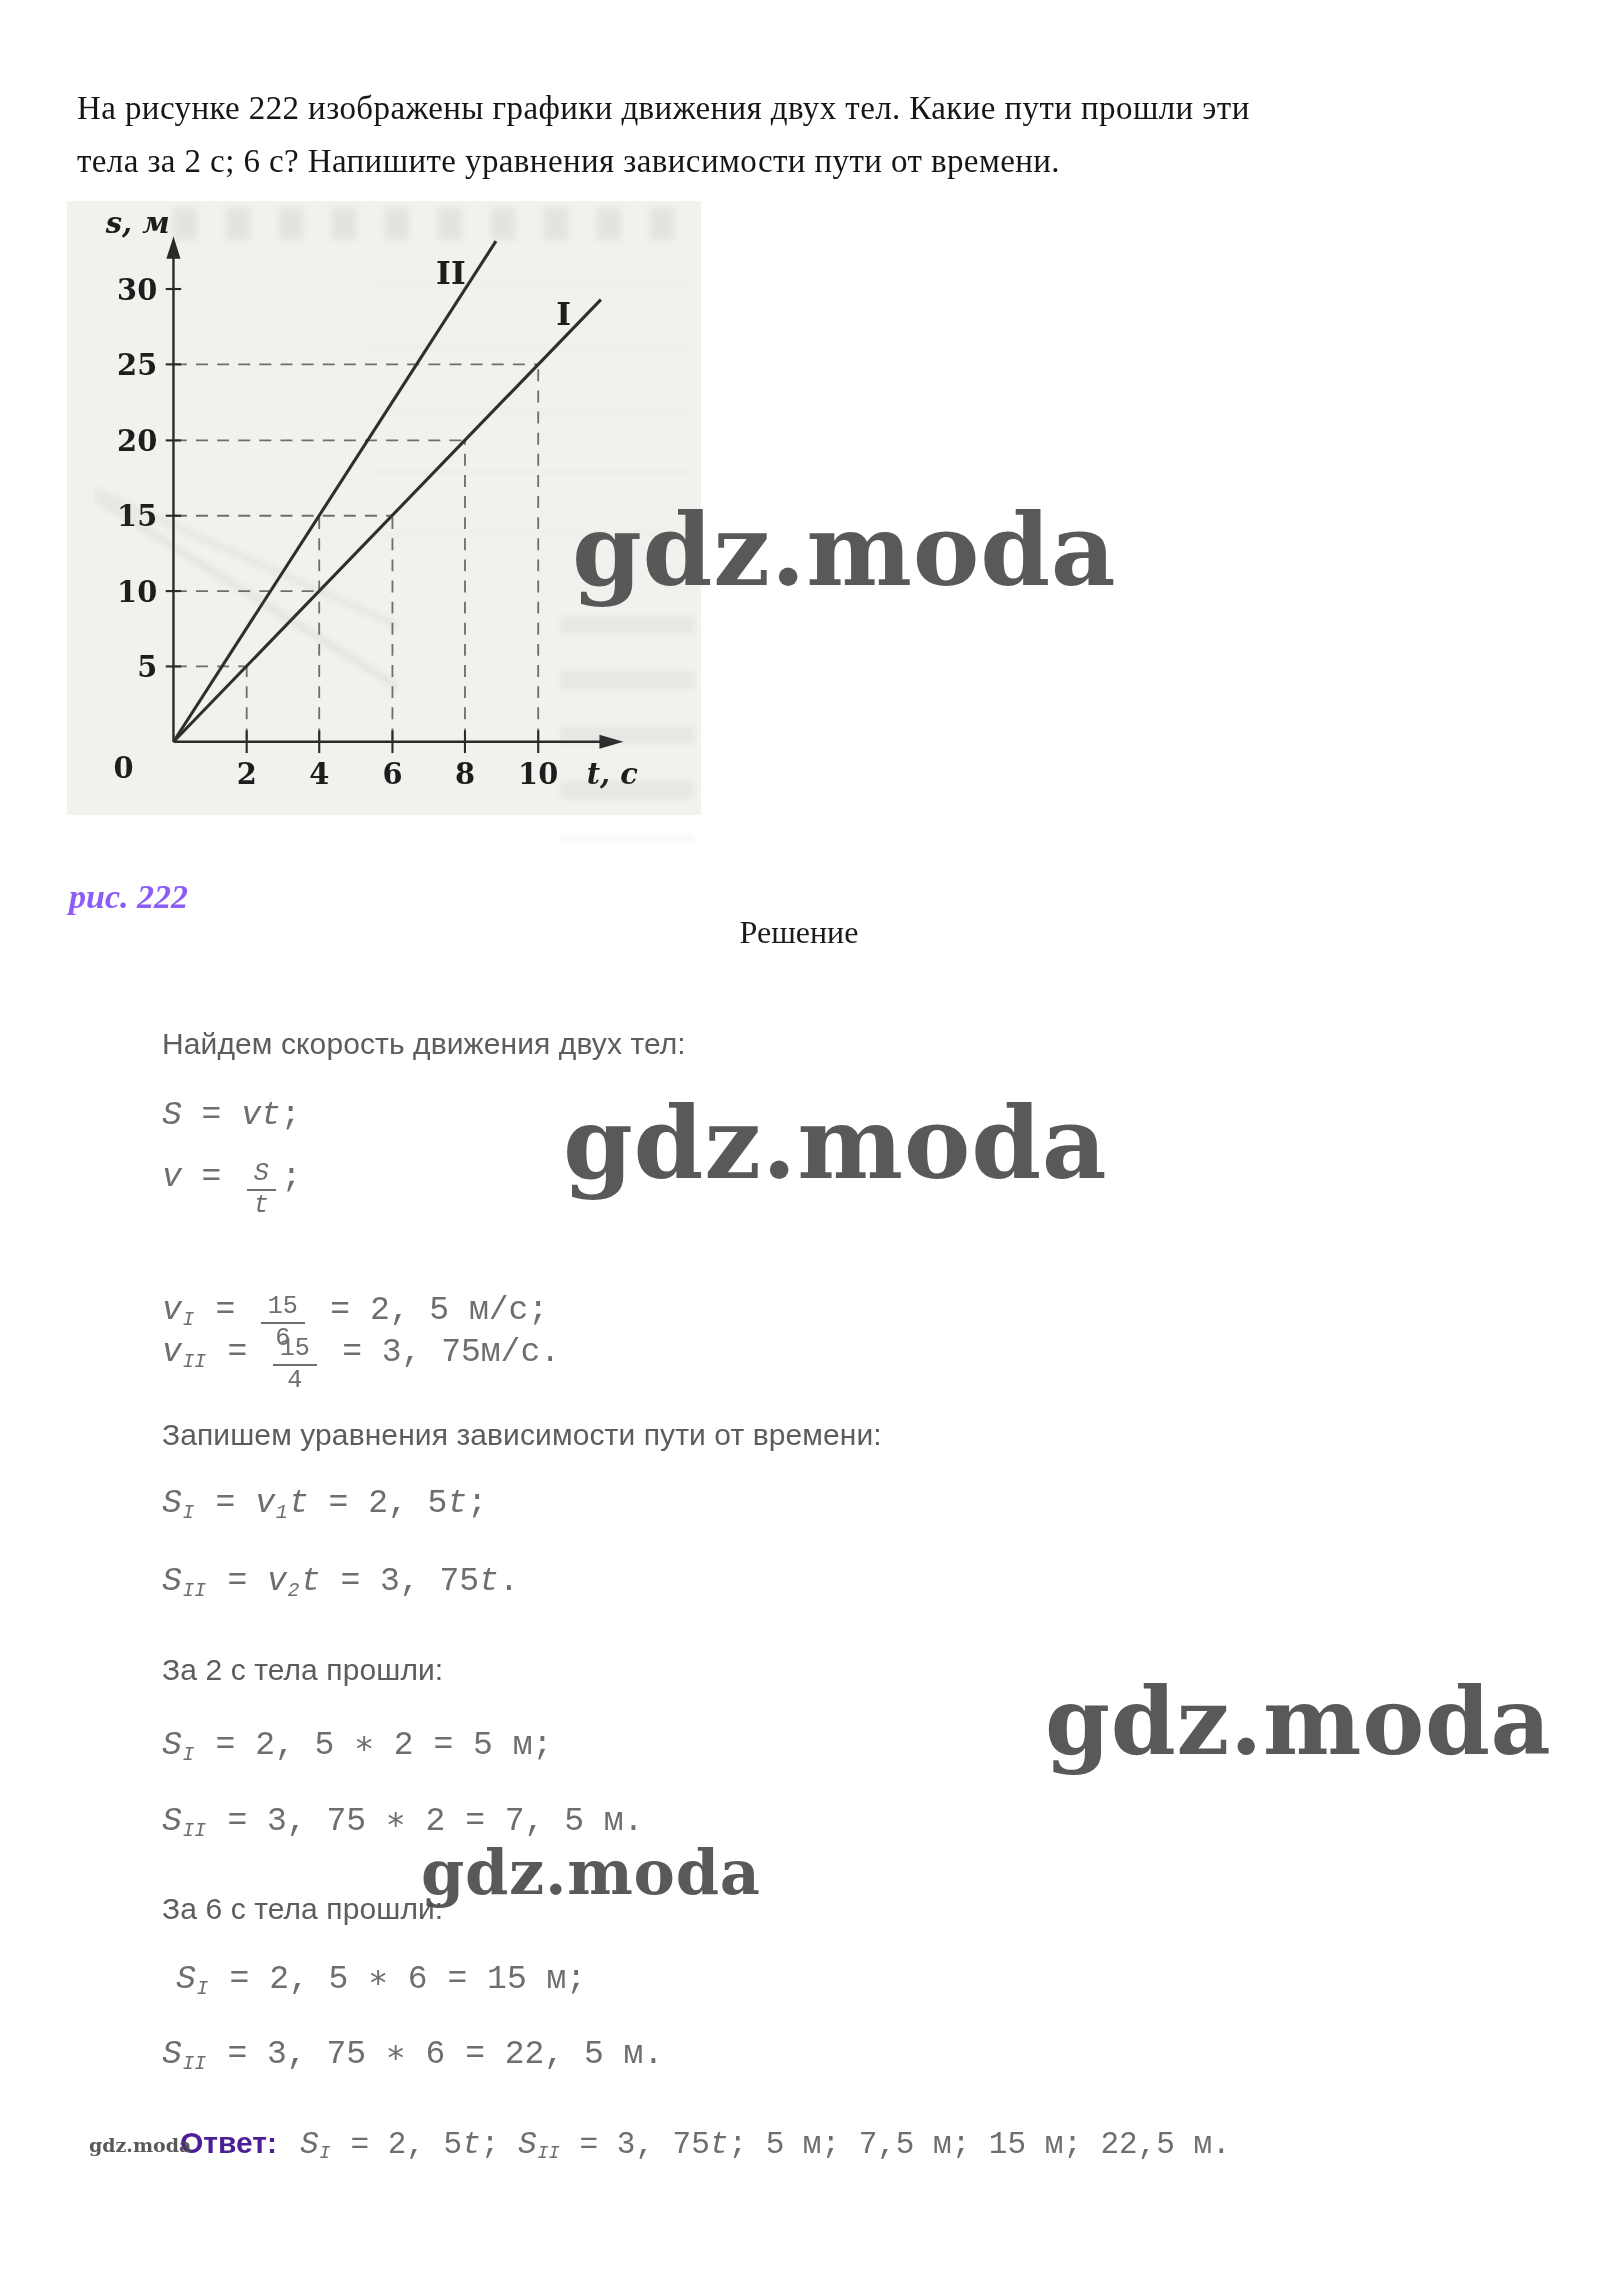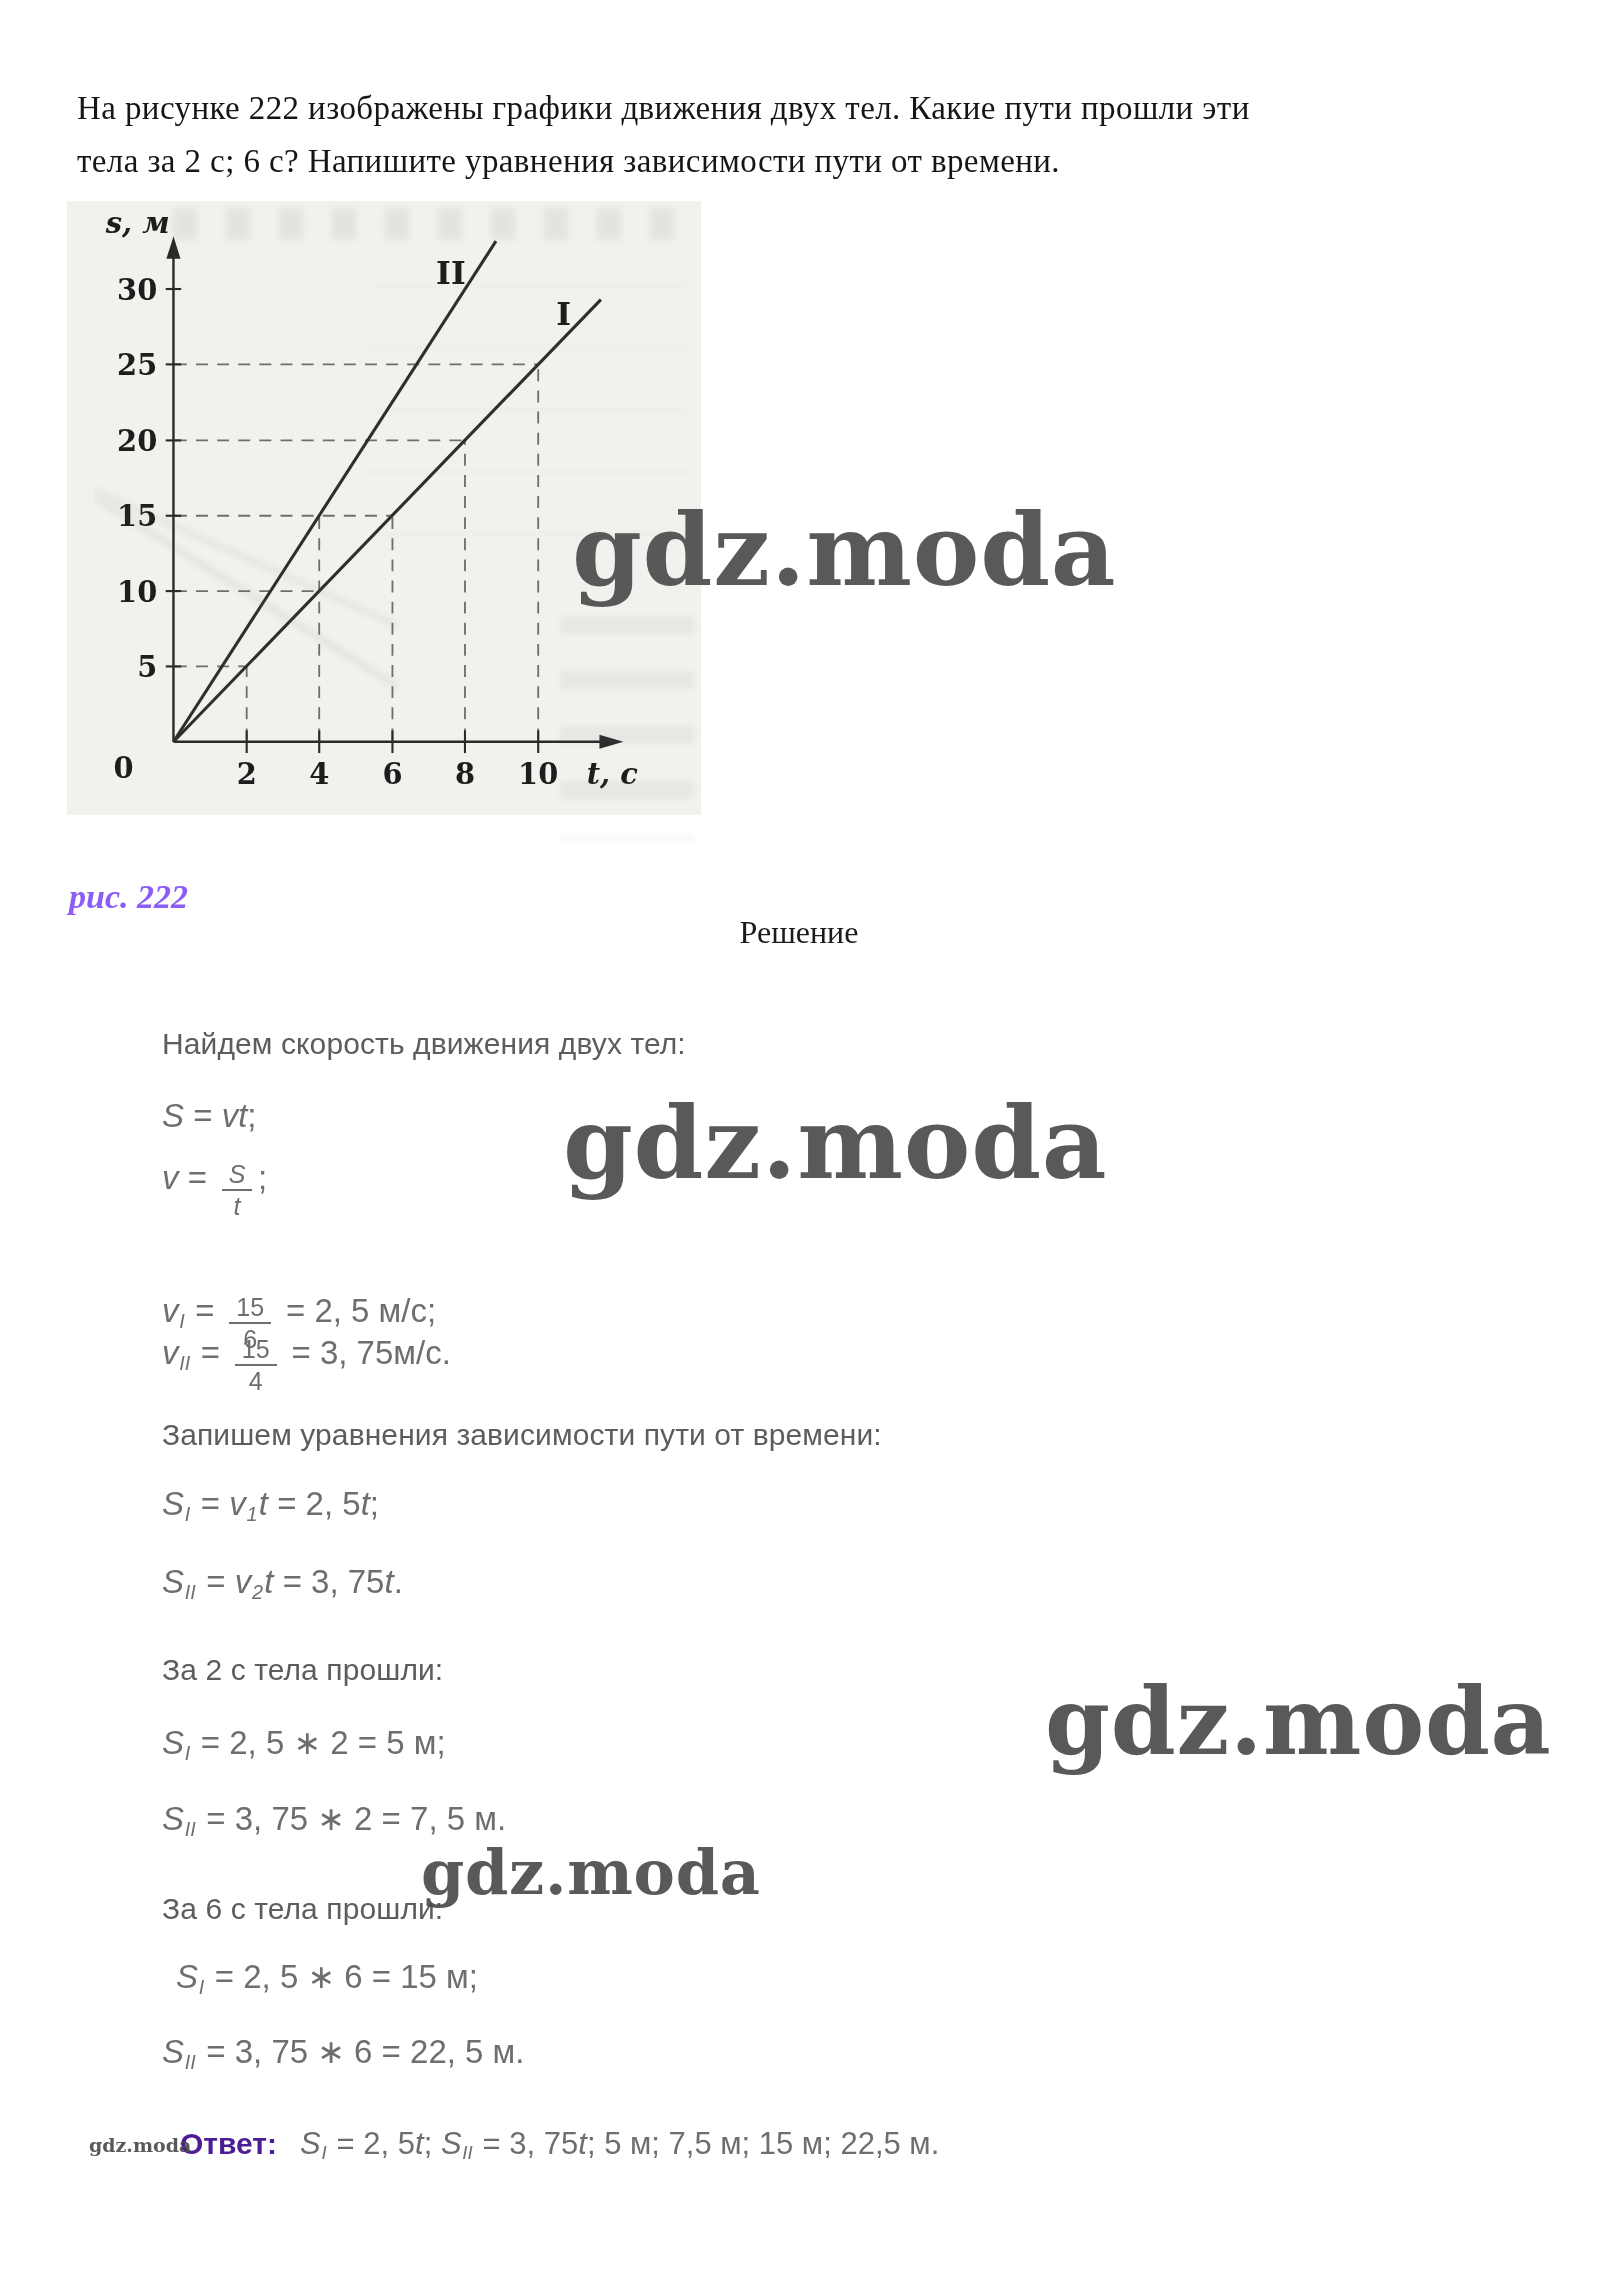--- a/index.html
+++ b/index.html
@@ -34,21 +34,21 @@
   .fig-caption { left:69px; top:878px; font-size:34px; font-weight:bold; font-style:italic; color:#8b5cf6; }
 
   
   .solution-title { left:67px; top:914px; width:1464px; text-align:center; font-size:32px; color:#1b1b1b; }
 
   .step-heading { font-family:"Liberation Sans", sans-serif; font-size:30px; color:#5d5d5d;
                   letter-spacing:0.1px; }
   .h1 { left:162px; top:1027px; } .h2 { left:162px; top:1418px; }
   .h3 { left:162px; top:1653px; } .h4 { left:162px; top:1892px; }
 
-  .formula { font-family:Liberation Sans, sans-serif; font-size:33px; color:#6e6e6e; white-space:nowrap; }
+  .formula { font-family:Liberation Mono, monospace; font-size:33px; color:#6e6e6e; white-space:nowrap; }
   .formula .it { font-style:italic; }
   .formula .sub { font-size:0.60em; font-style:italic; vertical-align:-0.28em; margin:0 1.4px 0 0.7px; }
   .frac { display:inline-block; vertical-align:-0.80em; text-align:center; margin:0 5.6px; }
   .frac .num { display:block; border-bottom:2.8px solid currentColor; padding:0 7px 2.1px; }
   .frac .den { display:block; padding-top:2.1px; }
   .frac .num, .frac .den { font-size:0.76em; line-height:1.05; }
   .frac.it .num, .frac.it .den { font-style:italic; }
 
   .f1 { left:162px; top:1097px; }  .f2 { left:162px; top:1159px; }
   .f3 { left:162px; top:1292px; }  .f4 { left:162px; top:1334px; }

